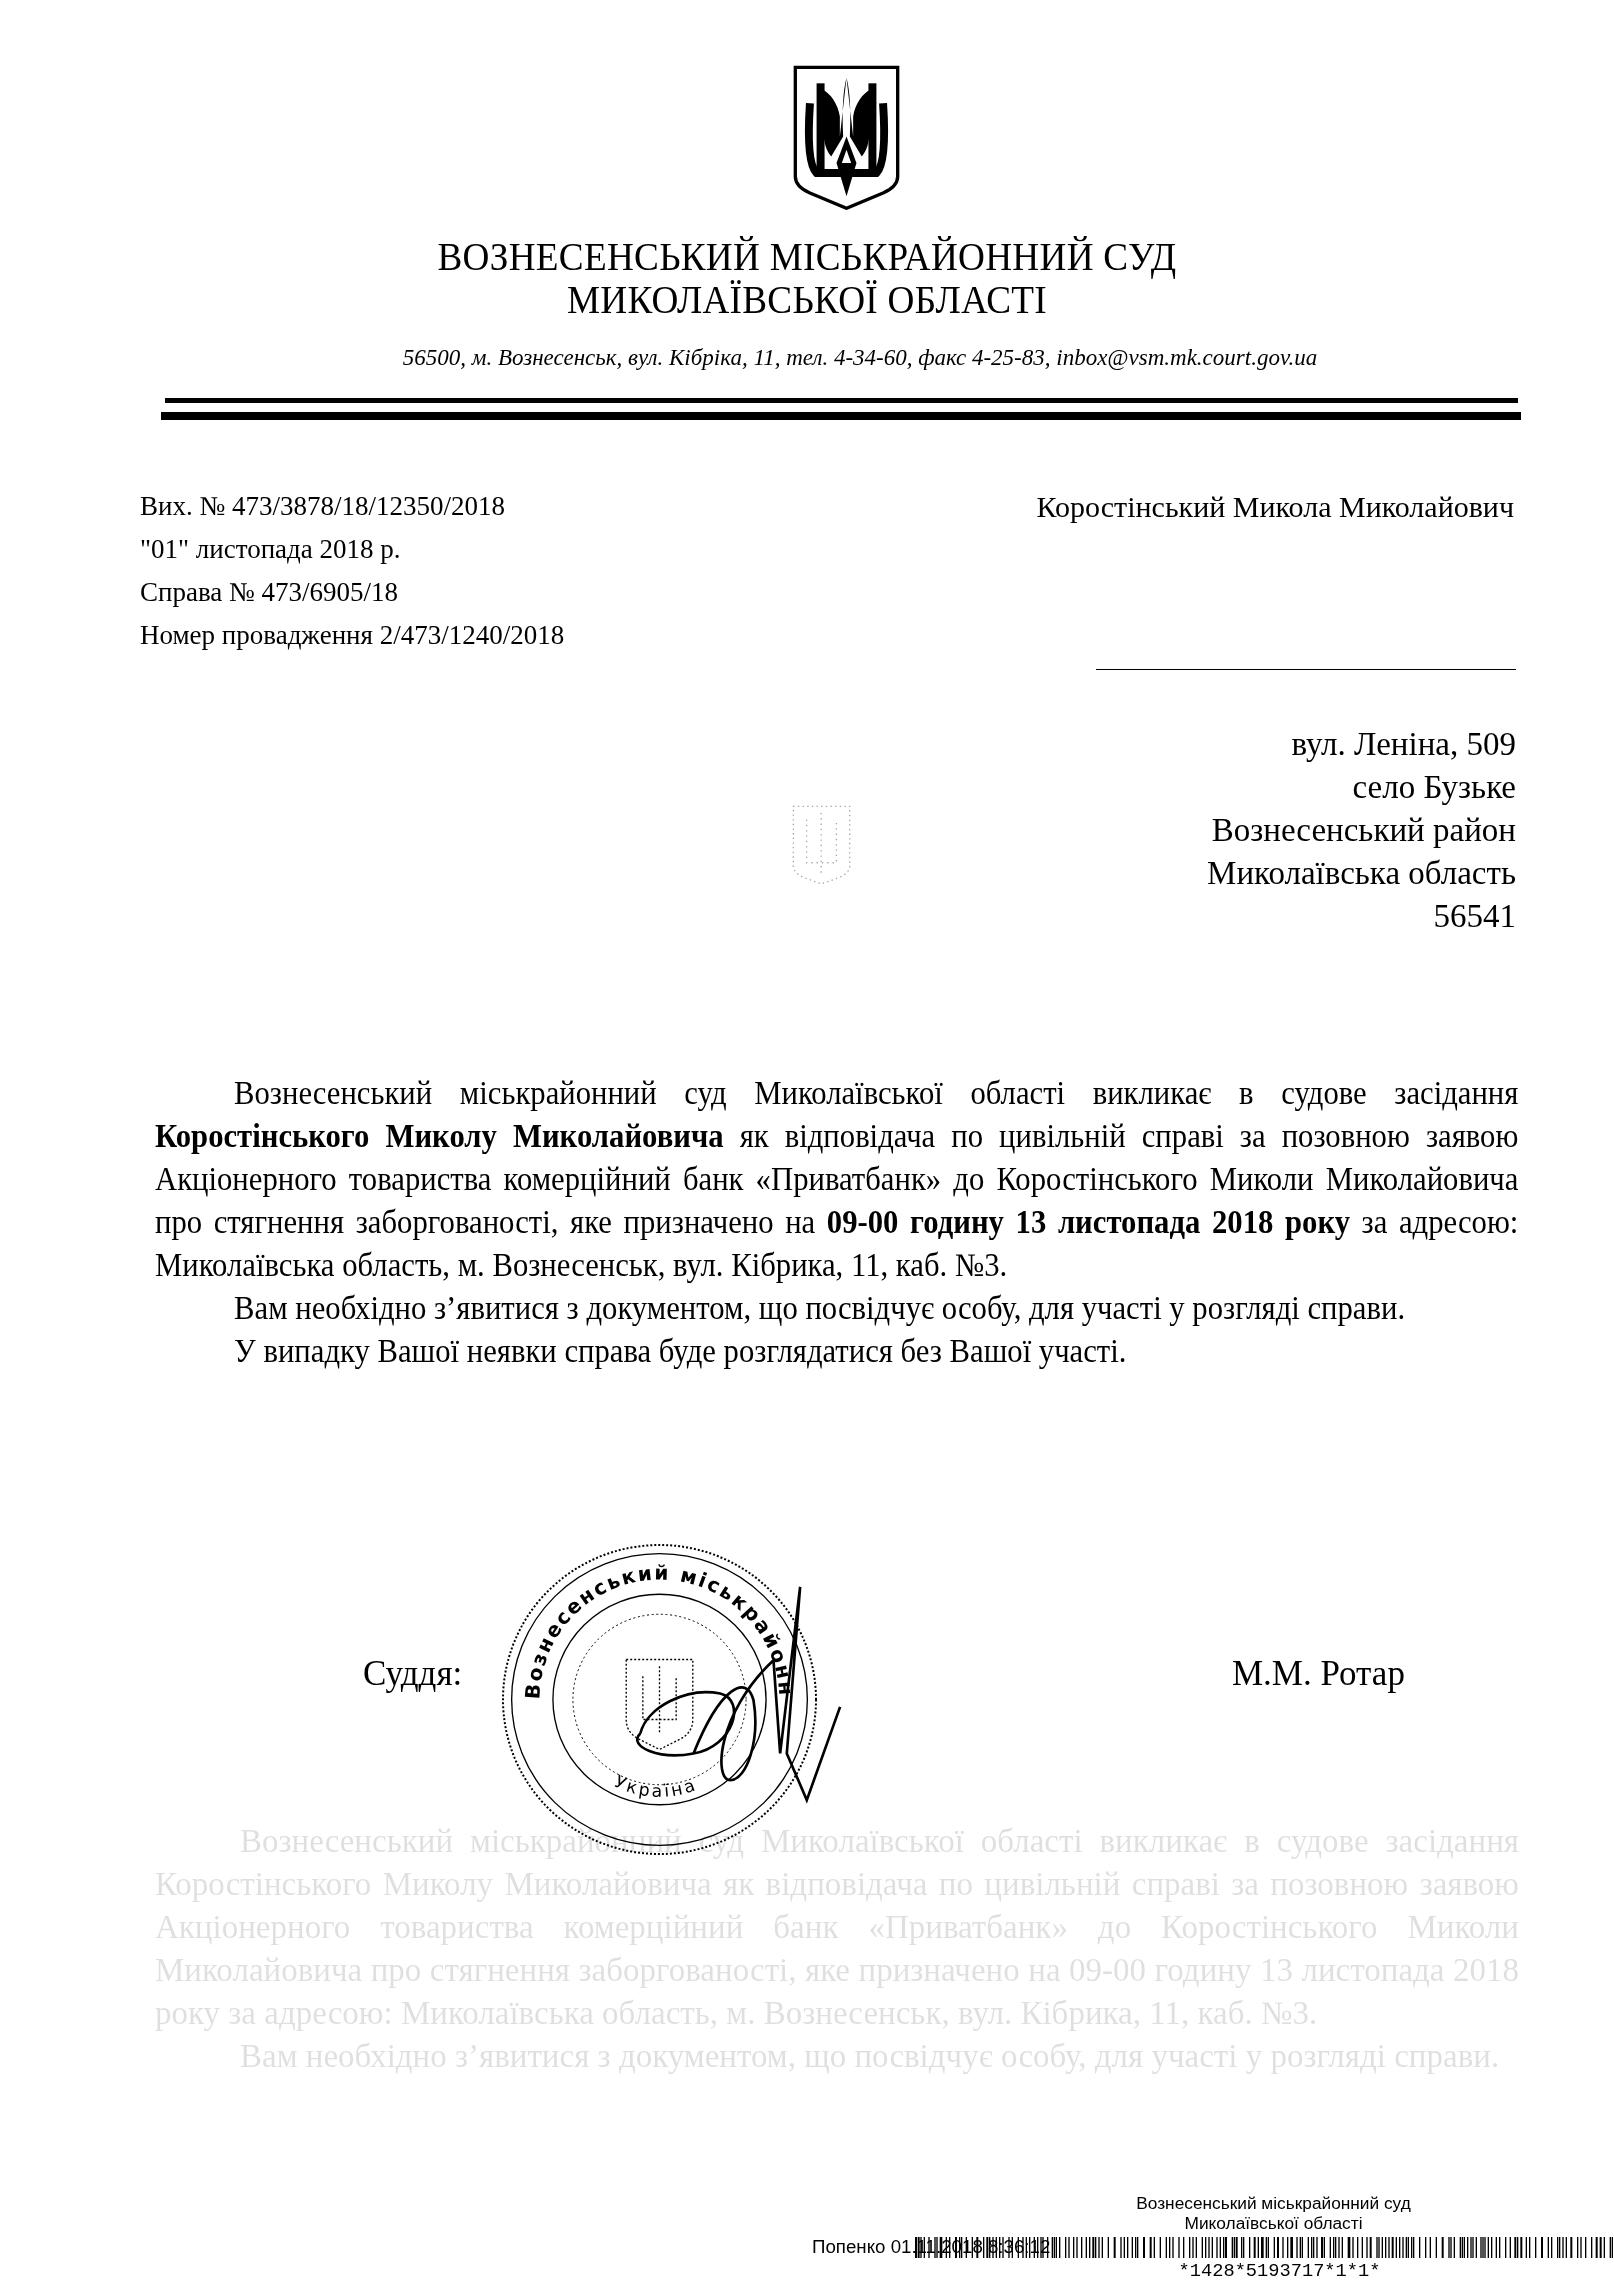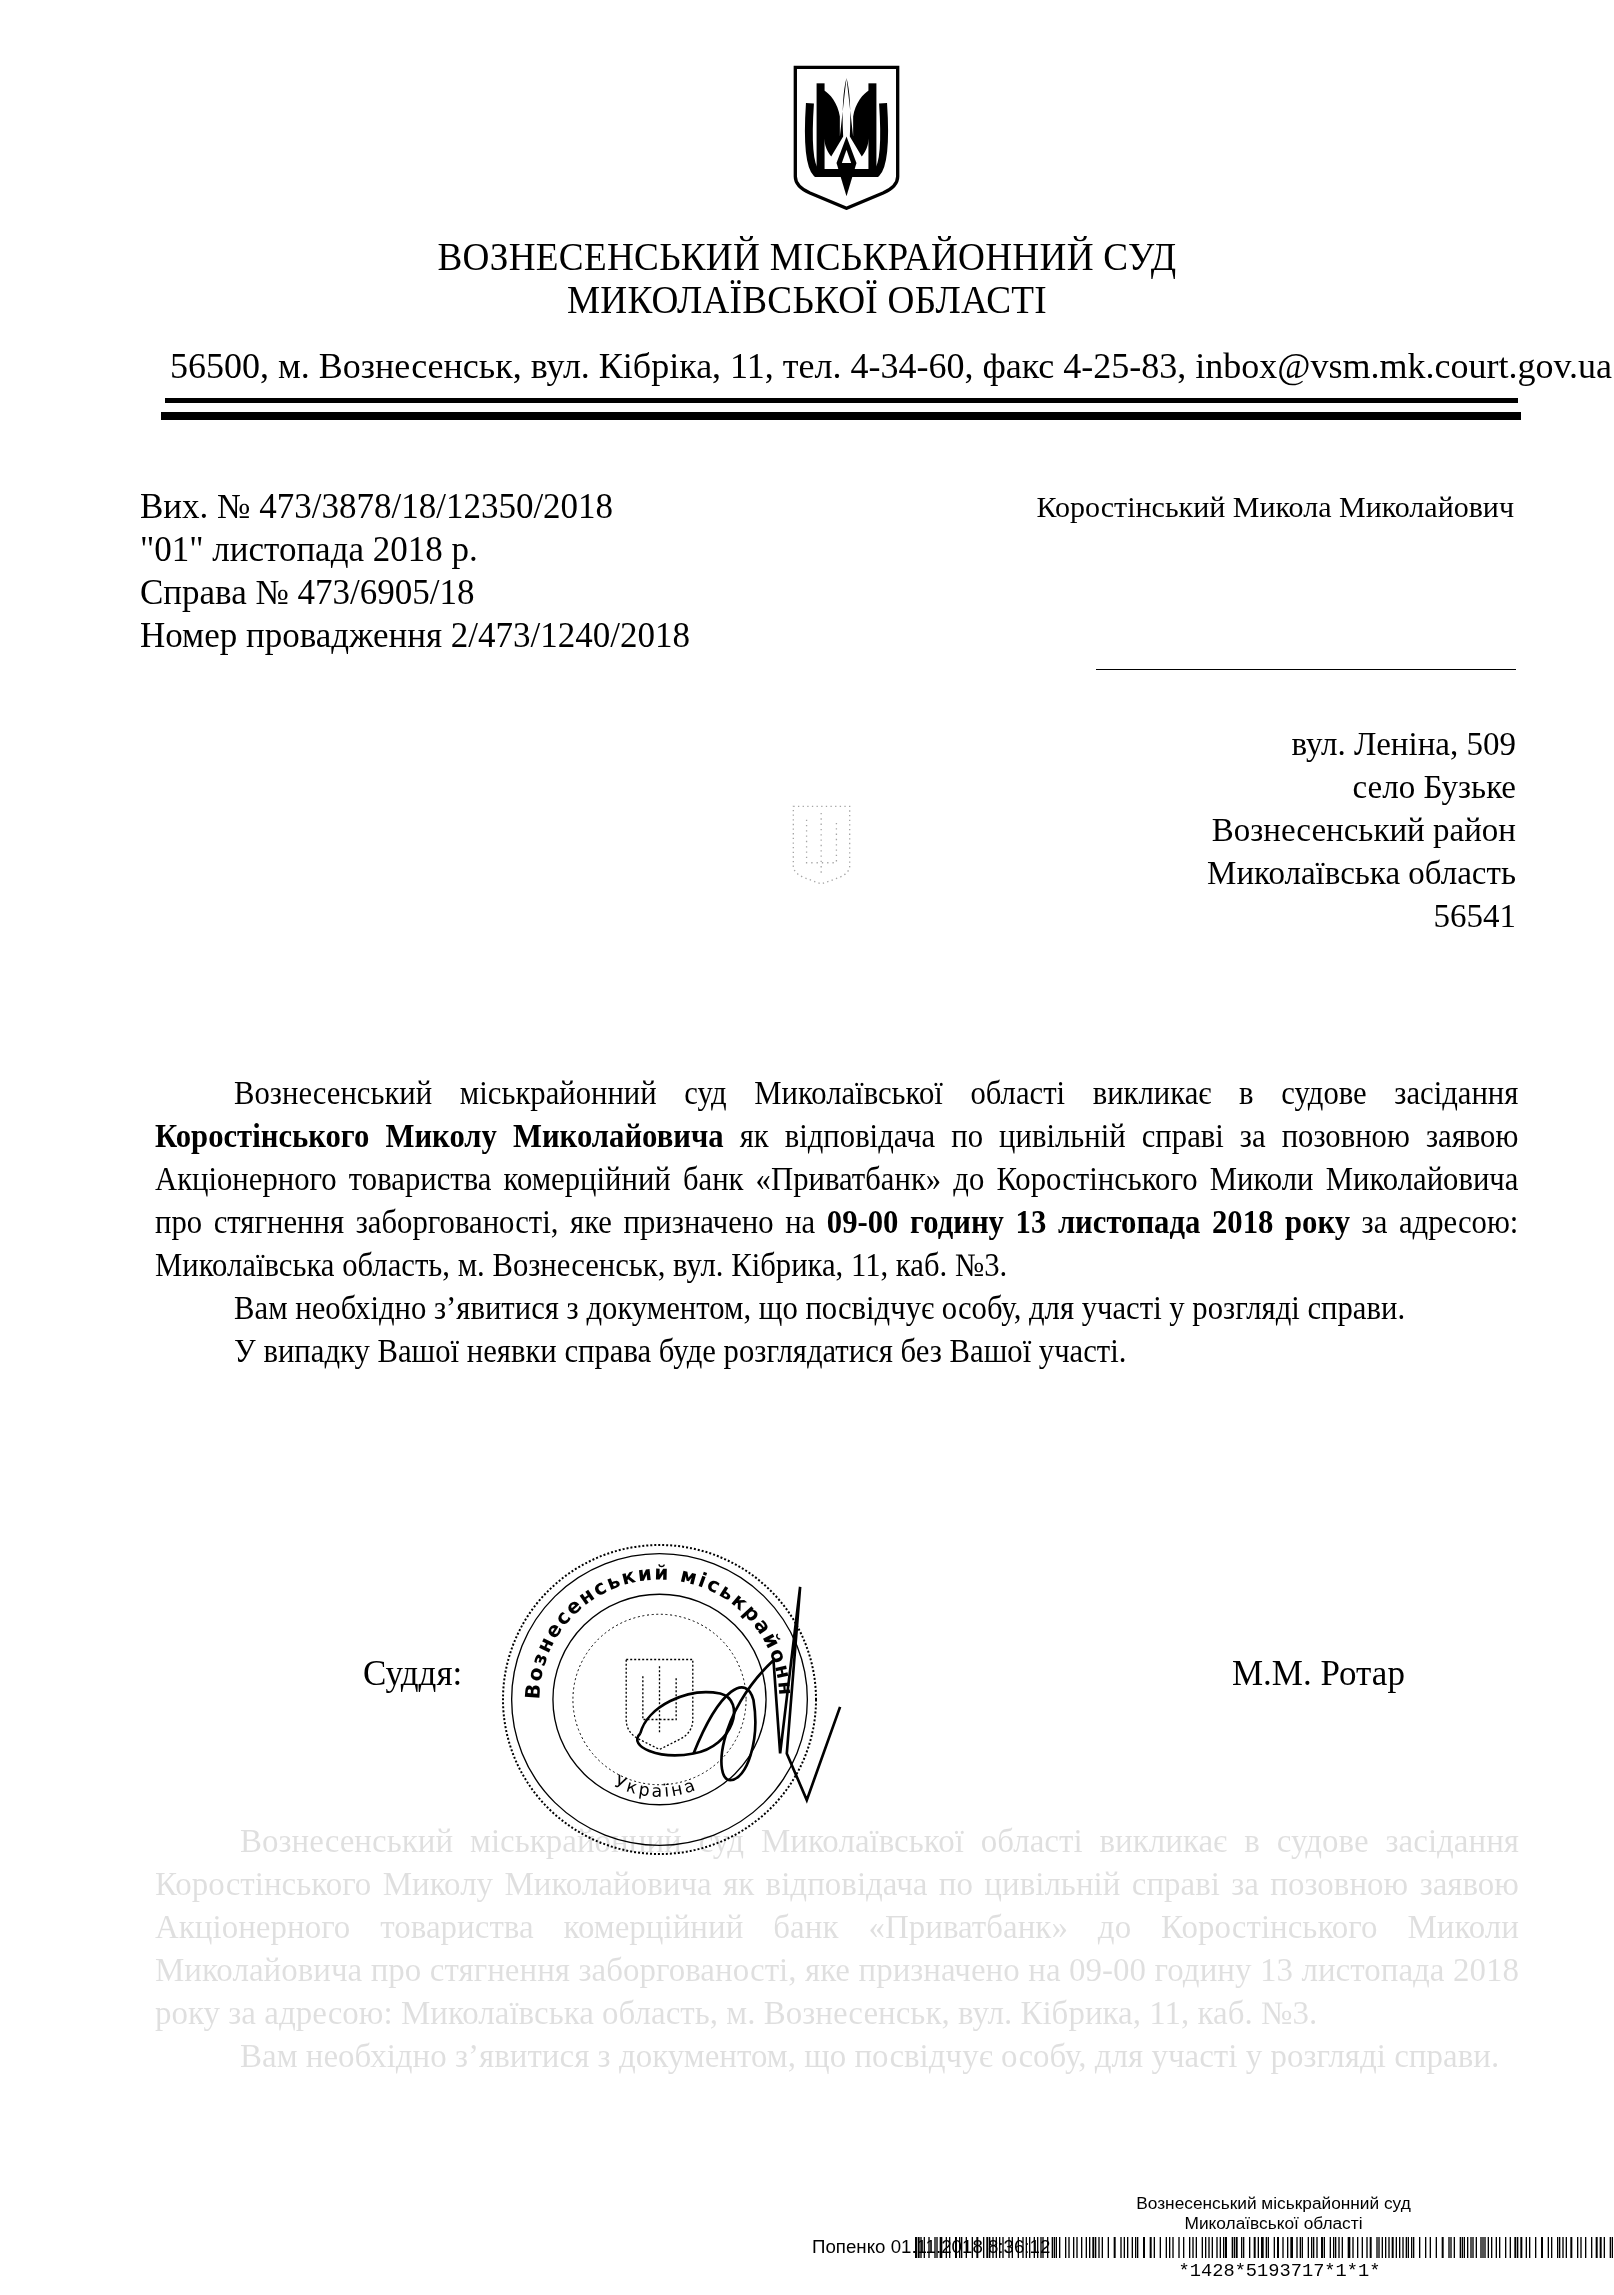--- a/index.html
+++ b/index.html
@@ -9,27 +9,28 @@
   }
   .abs { position: absolute; }
   .emblem { left: 790px; top: 63px; width: 113px; height: 147px; }
   .court-name {
     left: 0; width: 1614px; text-align: center; font-size: 40px; line-height: 1;
     letter-spacing: 0.3px; transform: scaleX(0.93); transform-origin: center;
   }
   .court-name.l1 { top: 237px; }
   .court-name.l2 { top: 280px; }
   .contacts {
-    left: 170px; width: 1340px; top: 345px; font-size: 36px; text-align: center;
+    left: 190px; width: 1340px; top: 345px; font-size: 23px; text-align: center;
     white-space: nowrap;
+    font-style: italic;
   }
   .rule1 { left: 165px; width: 1353px; top: 398px; height: 4.7px; background: #000; }
   .rule2 { left: 161px; width: 1360px; top: 412px; height: 8px; background: #000; }
 
-  .meta { left: 140px; top: 485px; font-size: 35px; line-height: 43px; }
+  .meta { left: 140px; top: 485px; font-size: 27px; line-height: 43px; }
   .recipient { right: 100px; top: 485px; font-size: 30px; line-height: 43px; text-align: right; white-space: nowrap; }
   .addr-line { left: 1096px; width: 420px; top: 669px; height: 1.3px; background: #000; }
   .address { right: 98px; top: 687px; font-size: 33px; line-height: 43px; text-align: right; margin-top: 36px; }
   .address div { white-space: nowrap; }
 
   .faint-emblem { left: 790px; top: 803px; width: 63px; height: 83px; opacity: 0.35; }
 
   .body-text {
     left: 155px; width: 1364px; top: 1072px; font-size: 33px; line-height: 43px;
     text-align: justify; transform: scaleX(0.93); transform-origin: left top;

